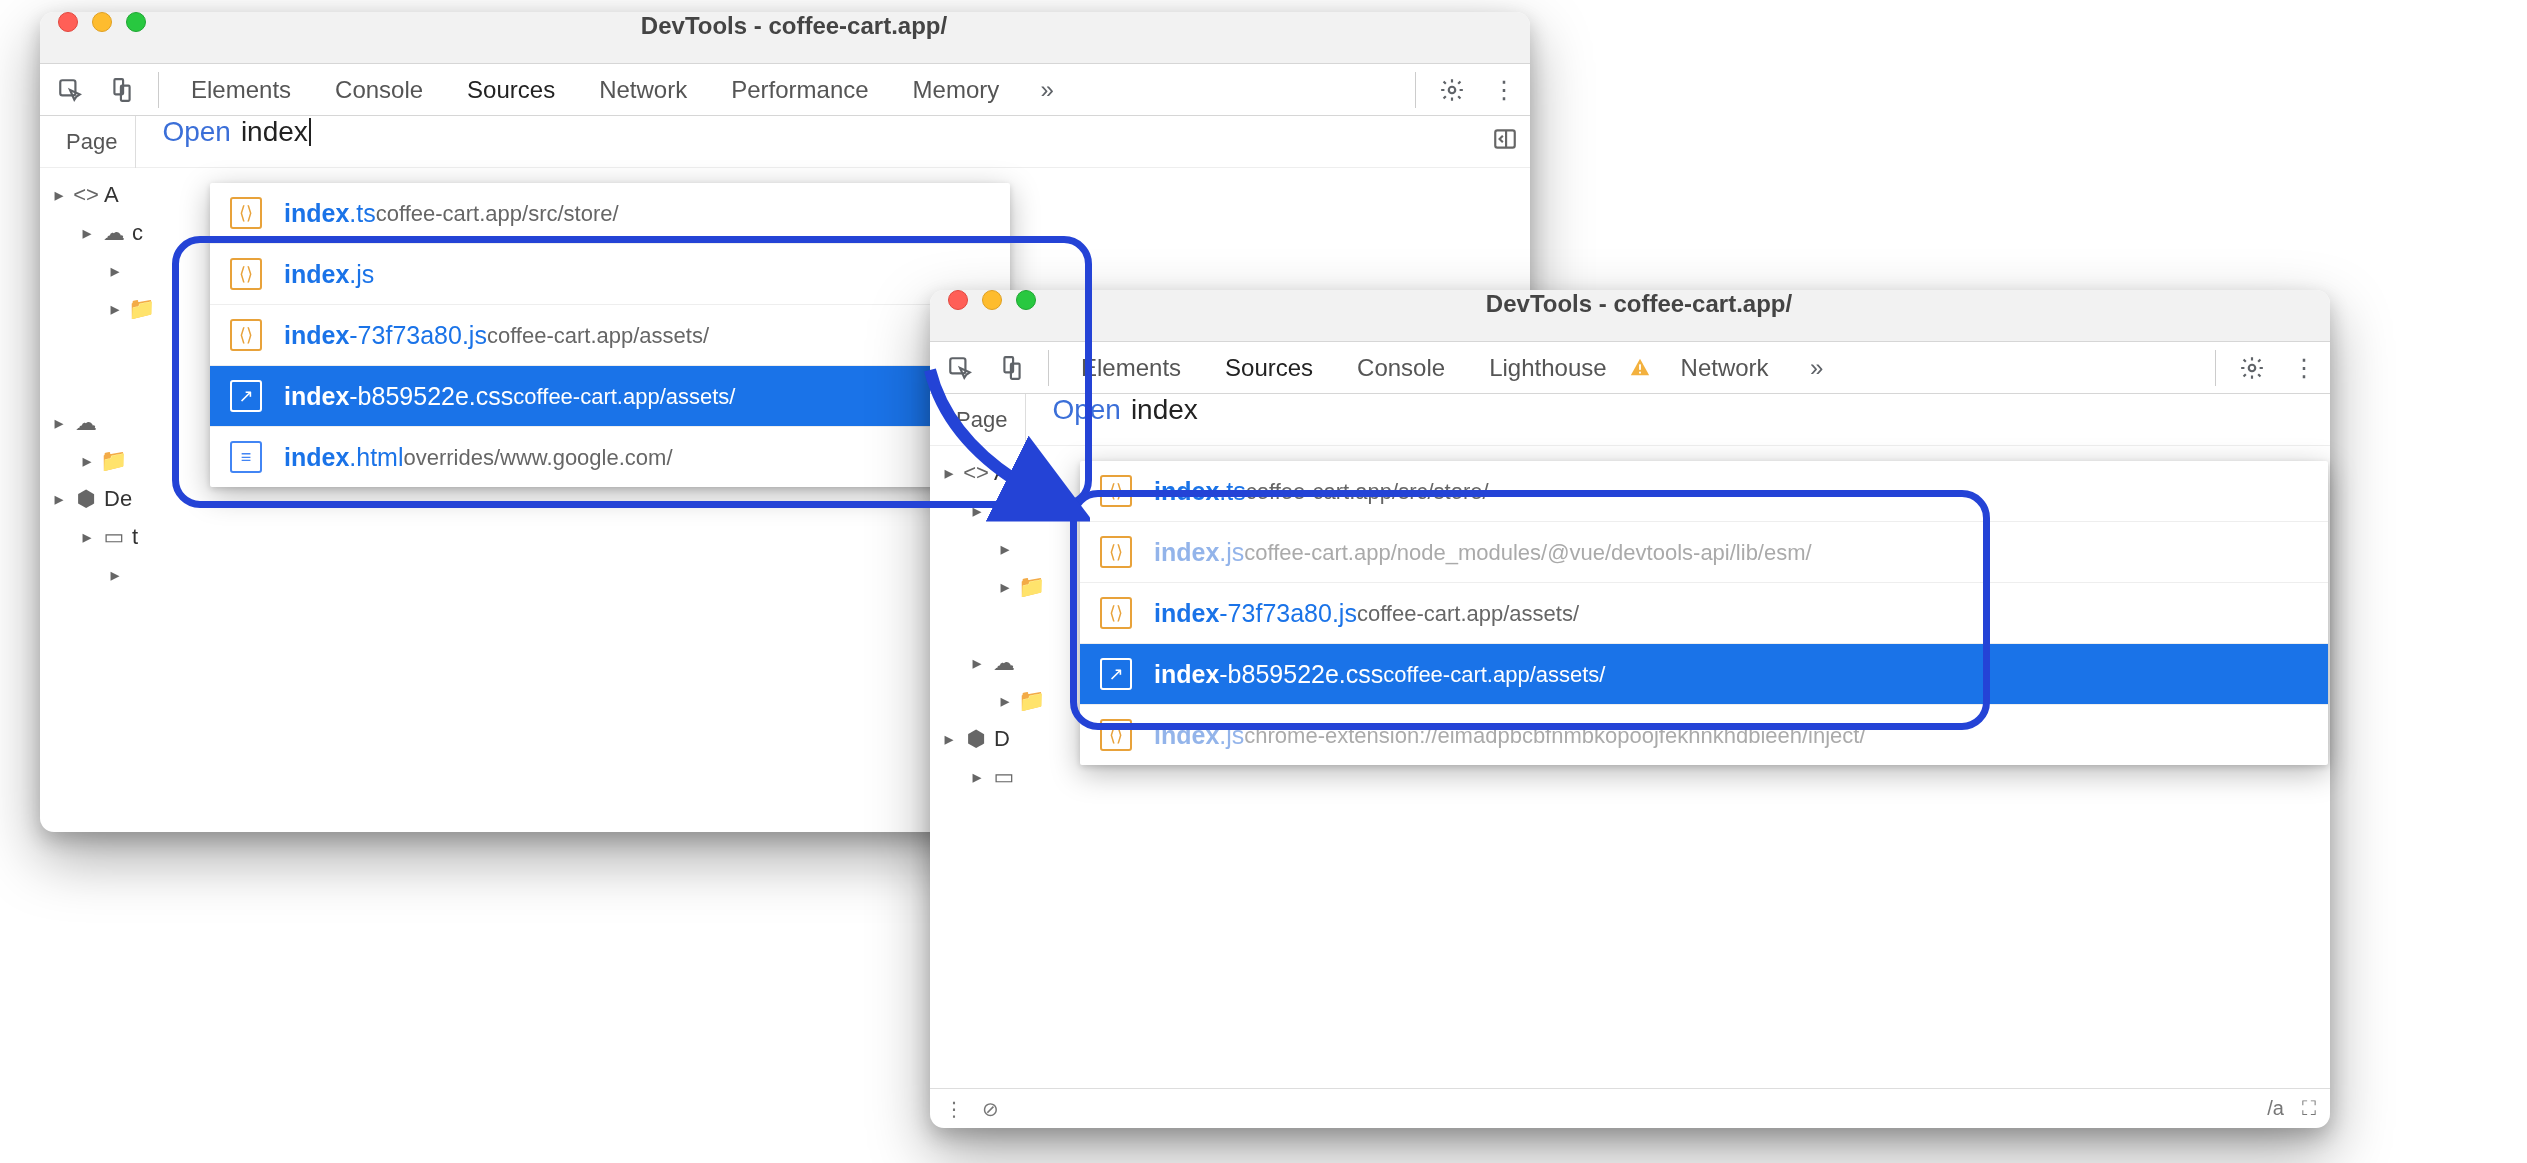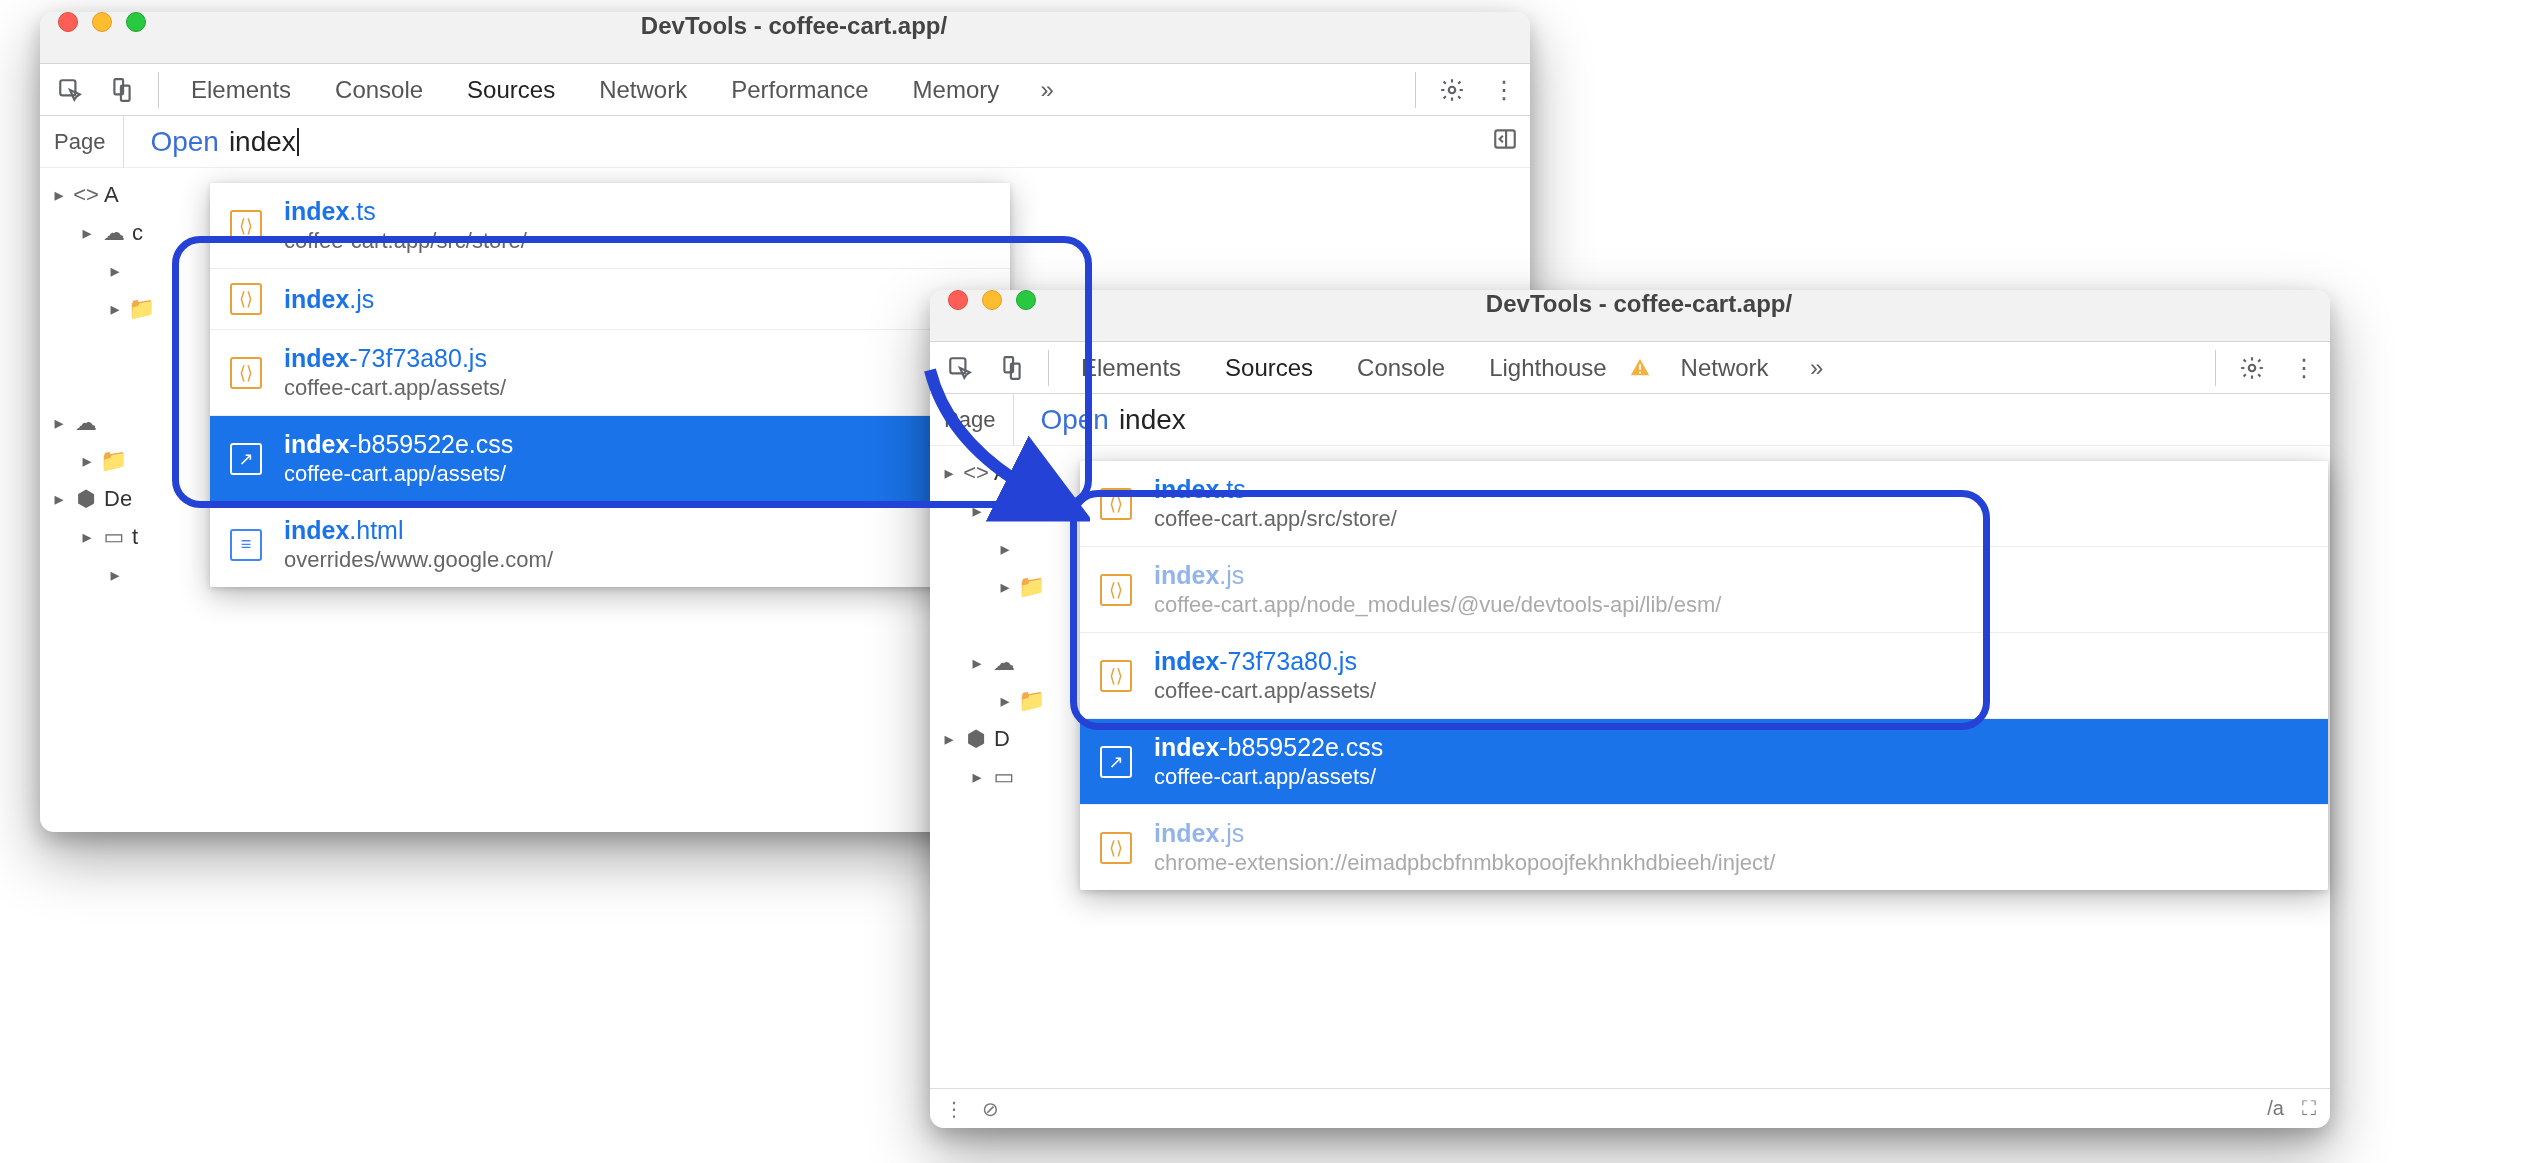--- a/index.html
+++ b/index.html
@@ -48,23 +48,23 @@
     color: #5f6368;
   }
   .toolbar .pipe { width: 1px; height: 36px; background: #ccc; margin: 0 10px; }
   .tab { padding: 0 22px; height: 52px; display: flex; align-items: center; cursor: pointer; color: #555; }
   .tab.active { font-weight: 400; color: #222; }
   .toolbar .spacer { flex: 1; }
   .toolbar .warn { color: #e8a23a; margin-right: 8px; display:flex; align-items:center; }
   .page-row {
     height: 52px;
     display:flex;
-    align-items:center;
     border-bottom: 1px solid #eee;
     font-size: 24px;
+    padding-left: 12px;
   }
   .page-tab {
     height: 52px;
     padding: 0 18px 0 14px;
     display:flex; align-items:center;
     border-right: 1px solid #ddd;
     color: #555;
     font-size: 22px;
   }
   .open-label {
@@ -113,21 +113,21 @@
   .dd-item.selected { background: #1a73e8; color:#fff; }
   .dd-icon {
     width: 32px; height:32px;
     display:flex; align-items:center; justify-content:center;
     border: 2px solid #e8a23a; border-radius:3px;
     font-size:18px; color:#e8a23a;
     flex-shrink:0;
   }
   .dd-icon.css { border-color:#fff; color:#fff; }
   .dd-icon.html { border-color:#4285f4; color:#4285f4; }
-  .dd-text { display:flex; flex-direction:column; }
+  .dd-text { display:flex; }
   .dd-file { font-weight:400; color:#1a73e8; font-size: 25px; }
   .dd-file .match { font-weight:700; }
   .dd-item.selected .dd-file { color:#fff; }
   .dd-path { color:#666; font-size: 22px; margin-top:2px; }
   .dd-item.selected .dd-path { color:#fff; }
   .dd-item.faded .dd-file { color:#93b4ea; }
   .dd-item.faded .dd-path { color:#aaa; }
 
   .blue-box {
     position:absolute;

